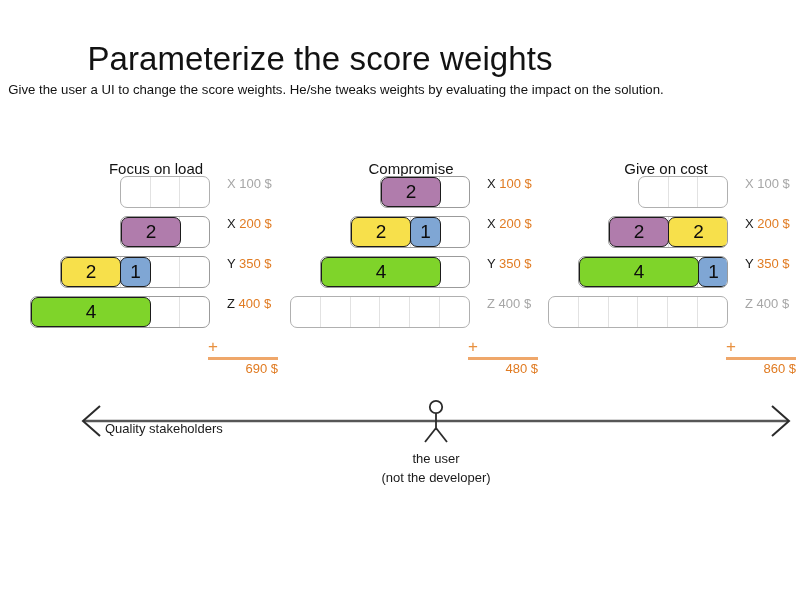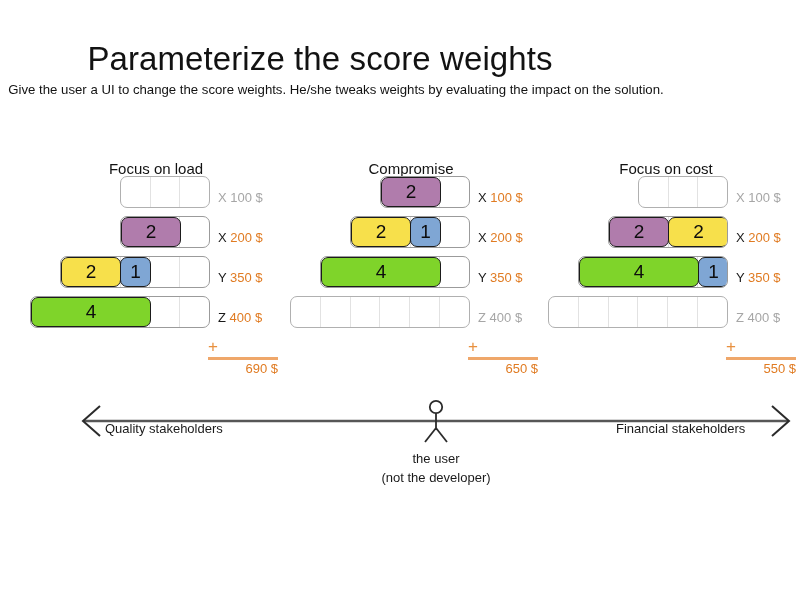--- a/index.html
+++ b/index.html
@@ -99,23 +99,24 @@
     align-items: center;
     justify-content: center;
     font-size: 19px;
     color: #0d0d0d;
     margin-left: -1px;
   }
   .fill-seg:first-child { margin-left: 0; }
 
   .row-label {
     position: absolute;
-    top: 14px;
+    top: 0;
     font-size: 13px;
     white-space: nowrap;
+    margin-left: 9px;
   }
   .row-label .lbl-key { color: #1a1a1a; }
   .row-label .lbl-val { color: #e07b22; }
   .row-label.muted .lbl-key,
   .row-label.muted .lbl-val { color: #a6a6a6; }
 
   
   .sum-block {
     position: absolute;
     height: 36px;
@@ -320,25 +321,25 @@
             <div class="slot-line"></div>
             <div class="slot-line"></div>
           </div>
           <div class="fills"></div>
         </div>
         <div class="row-label muted" style="left: 201px;"><span class="lbl-key">Z</span> <span class="lbl-val">400 $</span></div>
       </div>
       <div class="sum-block" style="left: 191px; width: 70px; top: 218px;">
         <div class="sum-plus">+</div>
         <div class="sum-rule"></div>
-        <div class="sum-total">650 $</div>
+        <div class="sum-total">480 $</div>
       </div>
     </div>
     <div class="scenario-column" style="left: 532px; width: 268px;">
-      <div class="scenario-title">Focus on cost</div>
+      <div class="scenario-title">Give on cost</div>
       <div class="weight-row" style="top: 50px; left: 0px; width: 268px;">
         <div class="slider-track empty-track" style="left: 106px; width: 90px;">
           <div class="slot-lines">
             <div class="slot-line"></div>
             <div class="slot-line"></div>
             <div class="slot-line"></div>
           </div>
           <div class="fills"></div>
         </div>
         <div class="row-label muted" style="left: 204px;"><span class="lbl-key">X</span> <span class="lbl-val">100 $</span></div>
@@ -392,36 +393,35 @@
             <div class="slot-line"></div>
             <div class="slot-line"></div>
           </div>
           <div class="fills"></div>
         </div>
         <div class="row-label muted" style="left: 204px;"><span class="lbl-key">Z</span> <span class="lbl-val">400 $</span></div>
       </div>
       <div class="sum-block" style="left: 194px; width: 70px; top: 218px;">
         <div class="sum-plus">+</div>
         <div class="sum-rule"></div>
-        <div class="sum-total">550 $</div>
+        <div class="sum-total">860 $</div>
       </div>
     </div>
   </div>
 
 <div id="axis-group">
   <svg id="axis-svg" width="800" height="110" viewBox="0 0 800 110">
     <line x1="48" y1="31" x2="752" y2="31" stroke="#575757" stroke-width="2.4"></line>
     <polyline points="64,16 47,31 64,46" fill="none" stroke="#2b2b2b" stroke-width="2"></polyline>
     <polyline points="736,16 753,31 736,46" fill="none" stroke="#2b2b2b" stroke-width="2"></polyline>
     <g>
       <circle cx="400" cy="17" r="6.2" fill="#ffffff" stroke="#2b2b2b" stroke-width="1.8"></circle>
       <line x1="400" y1="23" x2="400" y2="40" stroke="#2b2b2b" stroke-width="1.8"></line>
       <line x1="400" y1="38" x2="389" y2="52" stroke="#2b2b2b" stroke-width="1.8"></line>
       <line x1="400" y1="38" x2="411" y2="52" stroke="#2b2b2b" stroke-width="1.8"></line>
     </g>
   </svg>
   <span id="axis-label-left" class="axis-end-label">Quality stakeholders</span>
-  <span id="axis-label-right" class="axis-end-label">Financial stakeholders</span>
   <div id="user-caption">
     <div>the user</div>
     <div>(not the developer)</div>
   </div>
 </div>
 
 </body></html>

